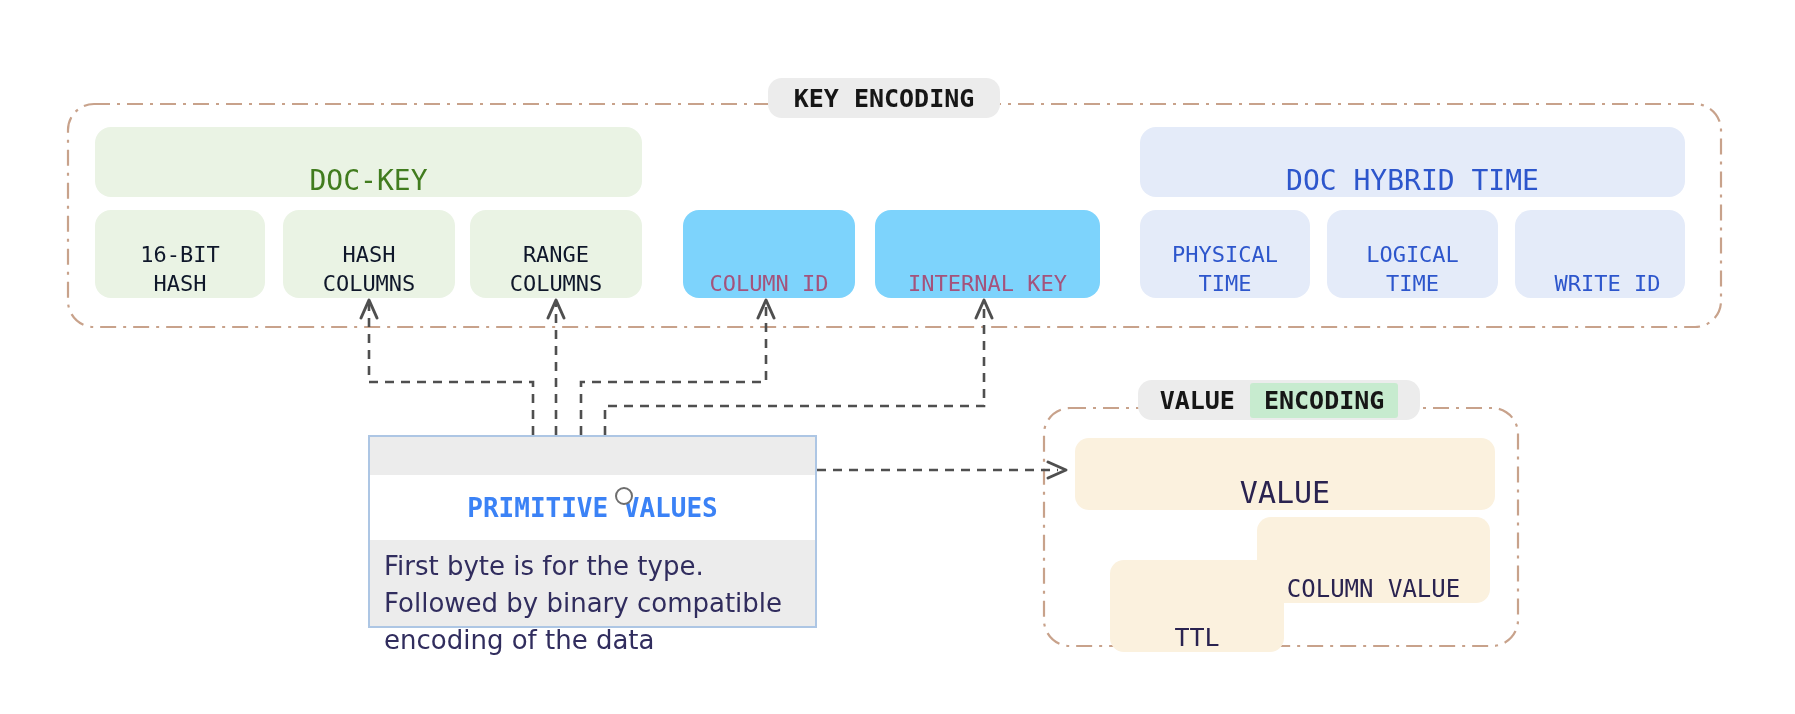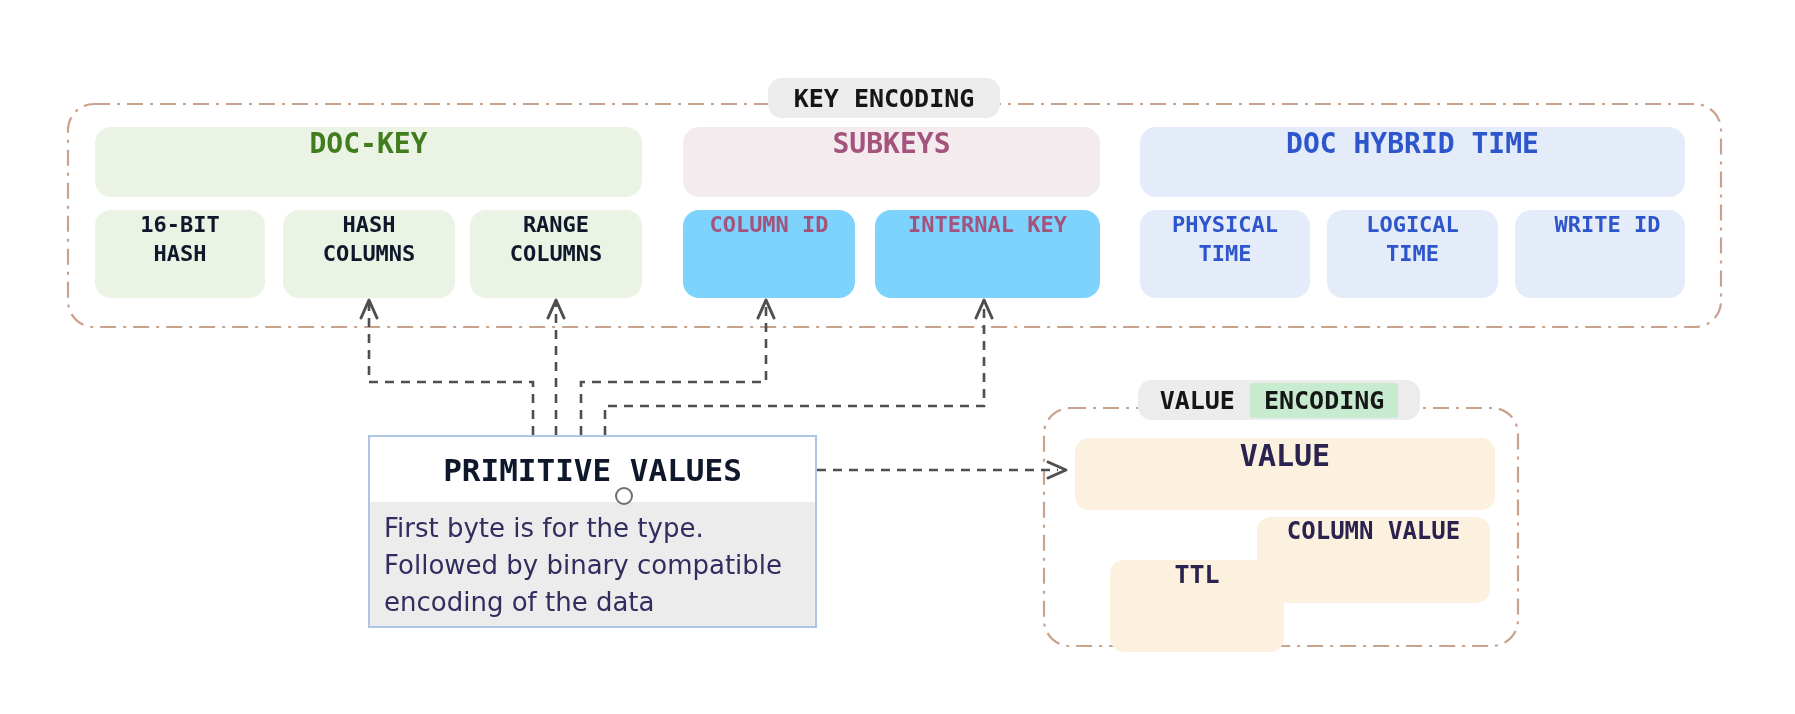--- a/index.html
+++ b/index.html
@@ -14,24 +14,24 @@
   }
   .layer {
     position: absolute;
     left: 0; top: 0;
     width: 1795px; height: 714px;
     z-index: 0;
   }
   .box {
     position: absolute;
     display: flex;
-    align-items: flex-start;
+    align-items: flex-end;
     justify-content: center;
     text-align: center;
-    font-weight: bold;
+    font-weight: normal;
     white-space: pre-line;
     border-radius: 16px;
     z-index: 1;
   }
   
   .pill {
     position: absolute;
     display: flex;
     align-items: center;
     justify-content: center;
@@ -73,22 +73,23 @@
     background: #ececec;
     z-index: 1;
   }
   .pv-header {
     height: 65px;
     background: #ffffff;
     display: flex;
     align-items: center;
     justify-content: center;
     font-weight: bold;
-    font-size: 31px;
-    color: #0f172a;
+    font-size: 26px;
+    color: #3b82f6;
+    margin-top: 38px;
   }
   .pv-body {
     padding: 8px 2px 0 14px;
     font-family: "DejaVu Sans", sans-serif;
     font-size: 26px;
     line-height: 37px;
     color: #312d5e;
     white-space: pre-line;
     text-align: left;
   }
@@ -134,23 +135,20 @@
     </g>
   </svg>
 
   <div class="pill pill-key">
     <span>KEY ENCODING</span>
   </div>
 
   <div class="box hdr hdr-dockey">
     <span>DOC-KEY</span>
   </div>
-  <div class="box hdr hdr-subkeys">
-    <span>SUBKEYS</span>
-  </div>
   <div class="box hdr hdr-dht">
     <span>DOC HYBRID TIME</span>
   </div>
 
   <div class="box sub sub-green s1">
     <span>16-BIT
 HASH</span>
   </div>
   <div class="box sub sub-green s2">
     <span>HASH

